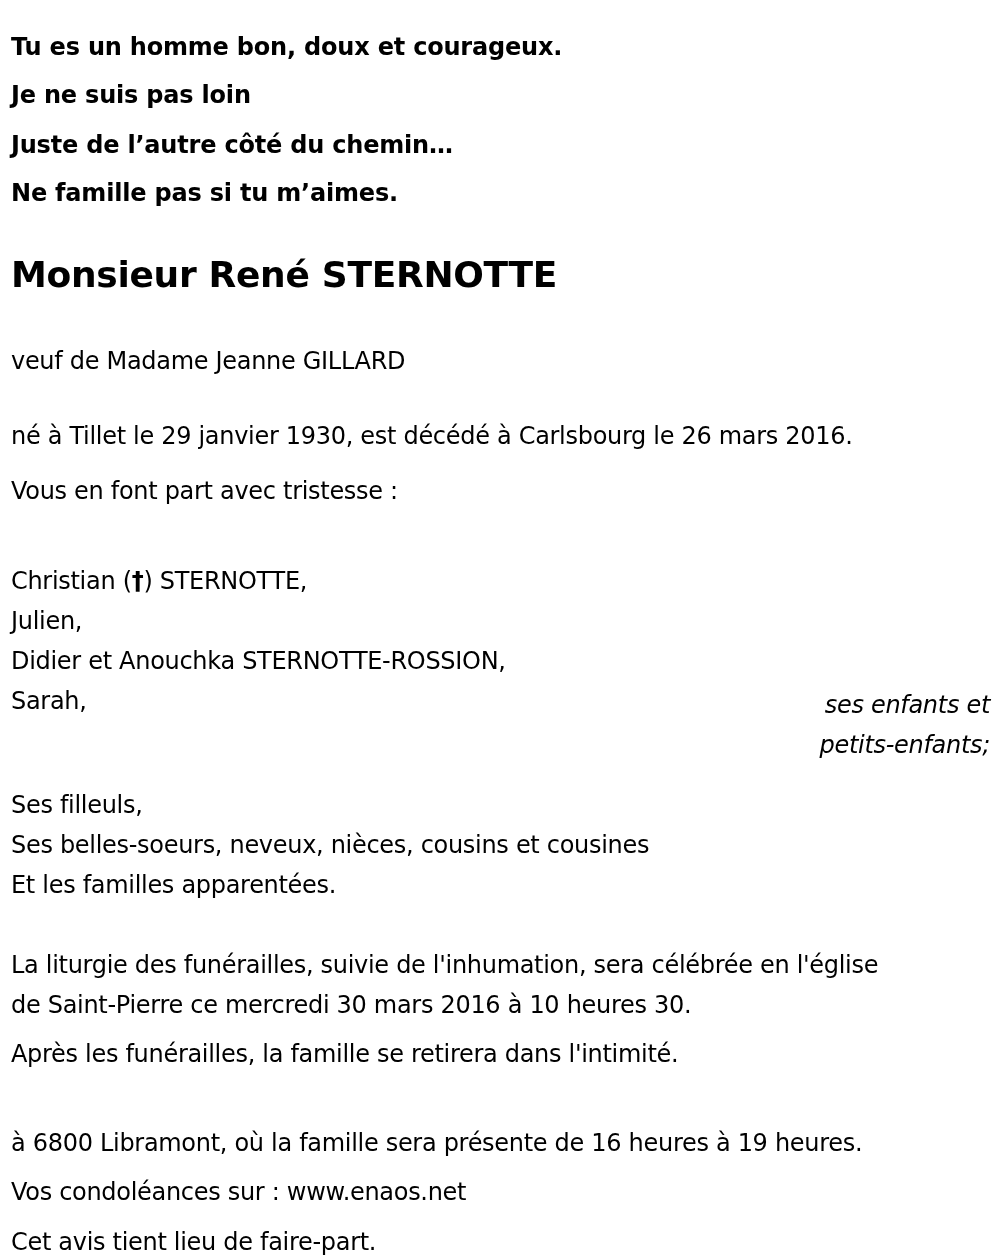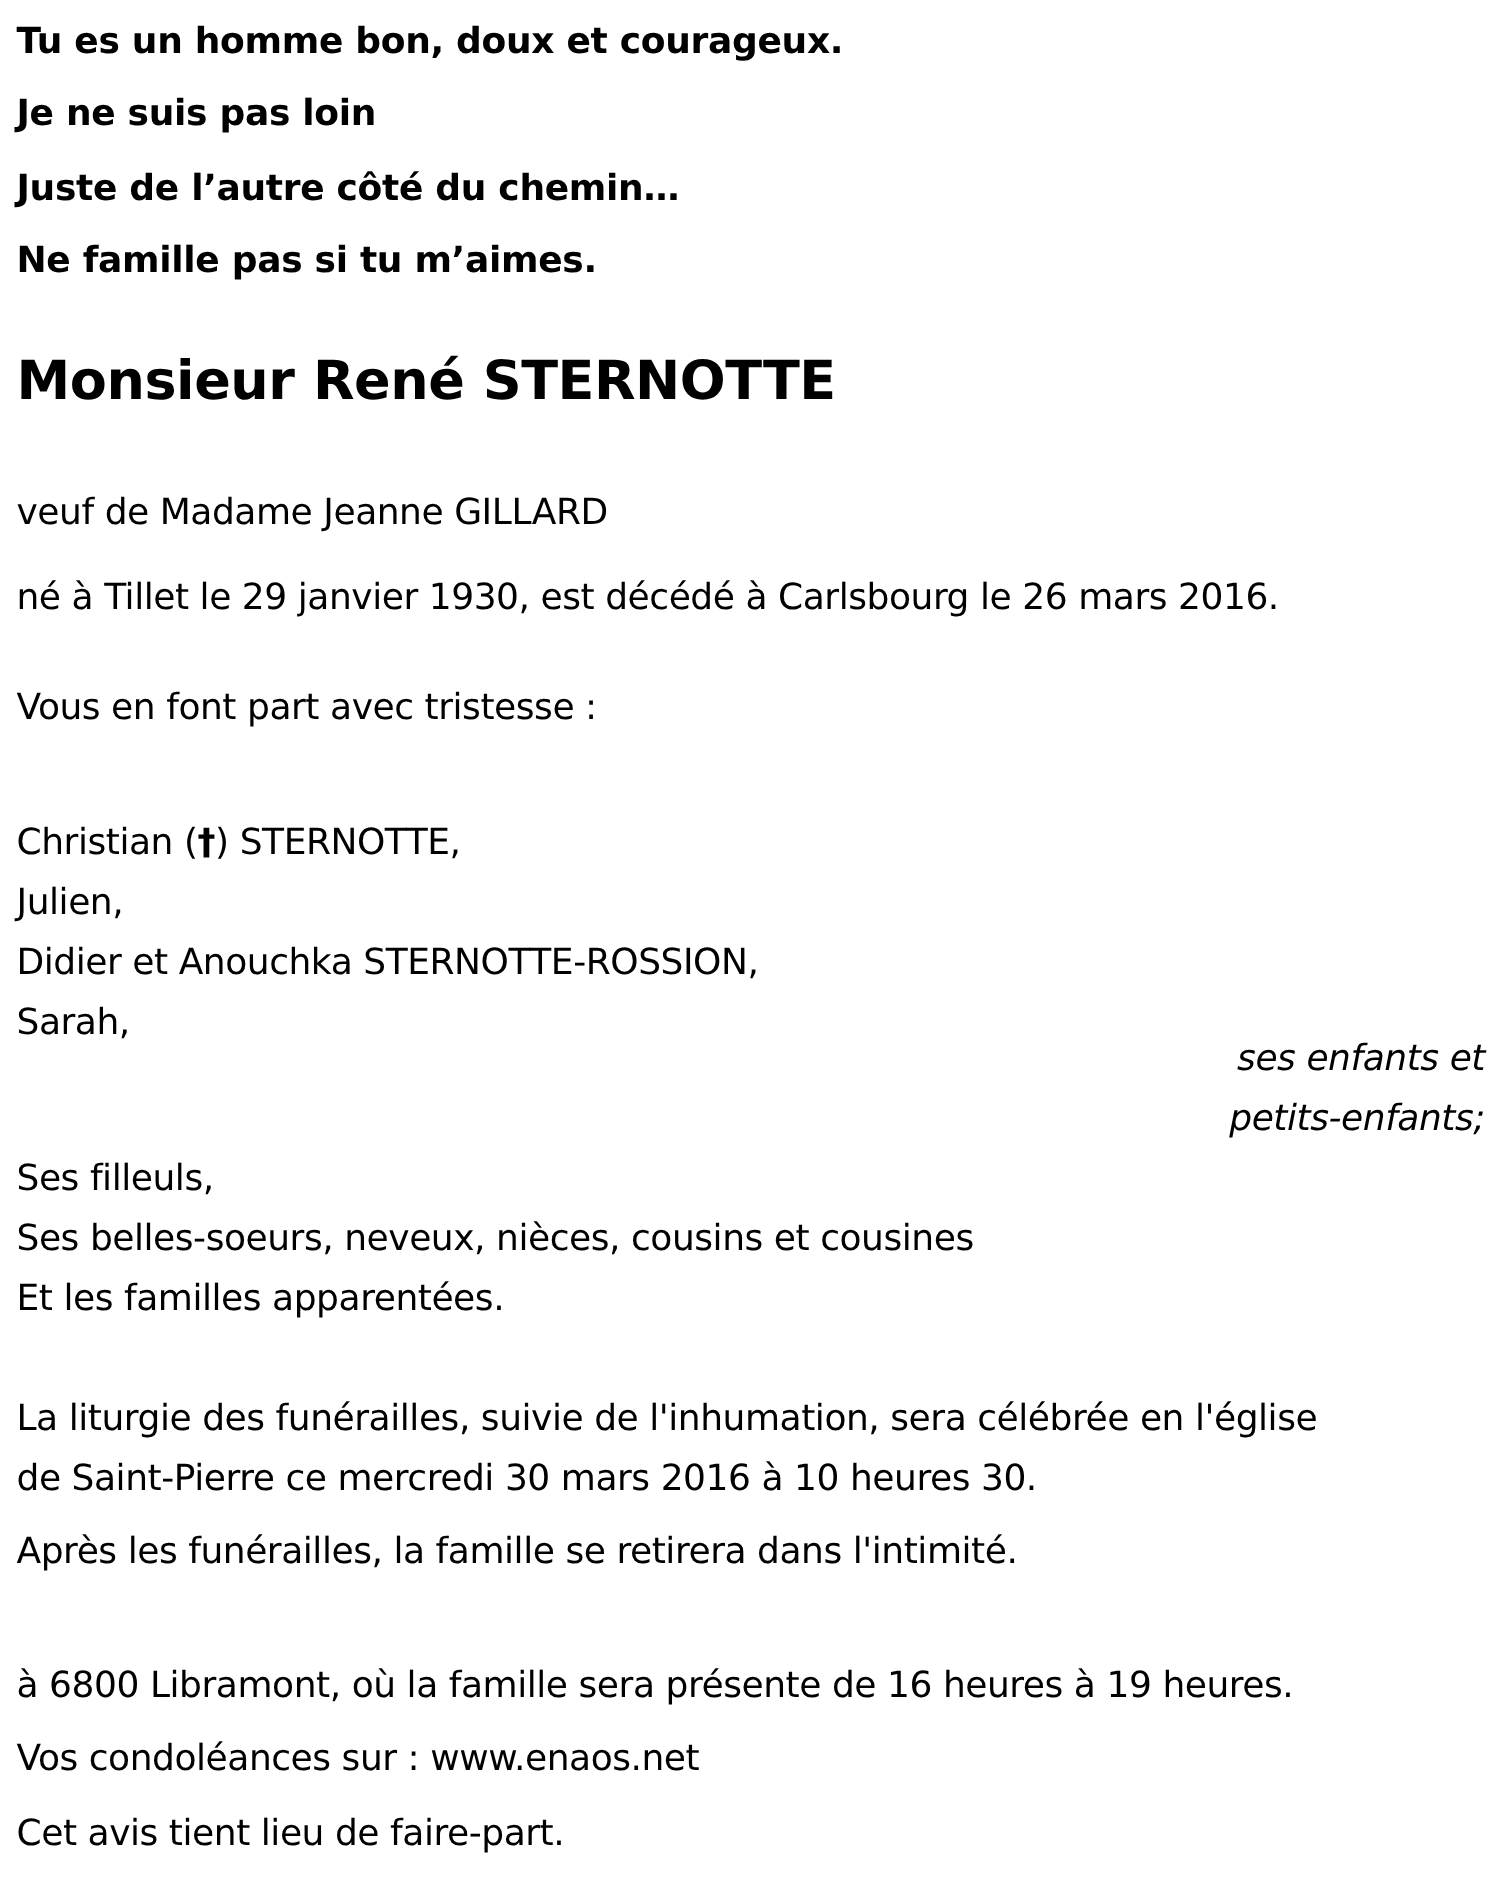--- a/index.html
+++ b/index.html
@@ -22,20 +22,21 @@
       height: 1257px;
     }
     .line {
       position: absolute;
       left: 11px;
       white-space: nowrap;
       font-size: 24px;
       line-height: 30px;
       letter-spacing: -0.3px;
       font-weight: normal;
+      margin-top: 20px;
     }
     .poem {
       font-weight: bold;
       font-size: 24px;
       letter-spacing: -0.2px;
     }
     .title {
       font-weight: bold;
       font-size: 36px;
       line-height: 44px;
@@ -67,21 +68,21 @@
 
   <div class="line poem" style="top:12px;">Tu es un homme bon, doux et courageux.</div>
   <div class="line poem" style="top:60px;">Je ne suis pas loin</div>
   <div class="line poem" style="top:110px;">Juste de l’autre côté du chemin…</div>
   <div class="line poem" style="top:158px;">Ne famille pas si tu m’aimes.</div>
 
   <div class="line title" style="top:233px;">Monsieur René STERNOTTE</div>
 
   <div class="line" style="top:326px;">veuf de Madame Jeanne GILLARD</div>
 
-  <div class="line" style="top:383px;">né à Tillet le 29 janvier 1930, est décédé à Carlsbourg le 26 mars 2016.</div>
+  <div class="line" style="top:401px;">né à Tillet le 29 janvier 1930, est décédé à Carlsbourg le 26 mars 2016.</div>
 
   <div class="line" style="top:456px;">Vous en font part avec tristesse :</div>
 
   <div class="line" style="top:546px;">
     <span>Christian (</span><span class="cross">†</span><span>) STERNOTTE,</span>
   </div>
   <div class="line" style="top:586px;">Julien,</div>
   <div class="line" style="top:626px;">Didier et Anouchka STERNOTTE-ROSSION,</div>
   <div class="line" style="top:666px;">Sarah,</div>
 

